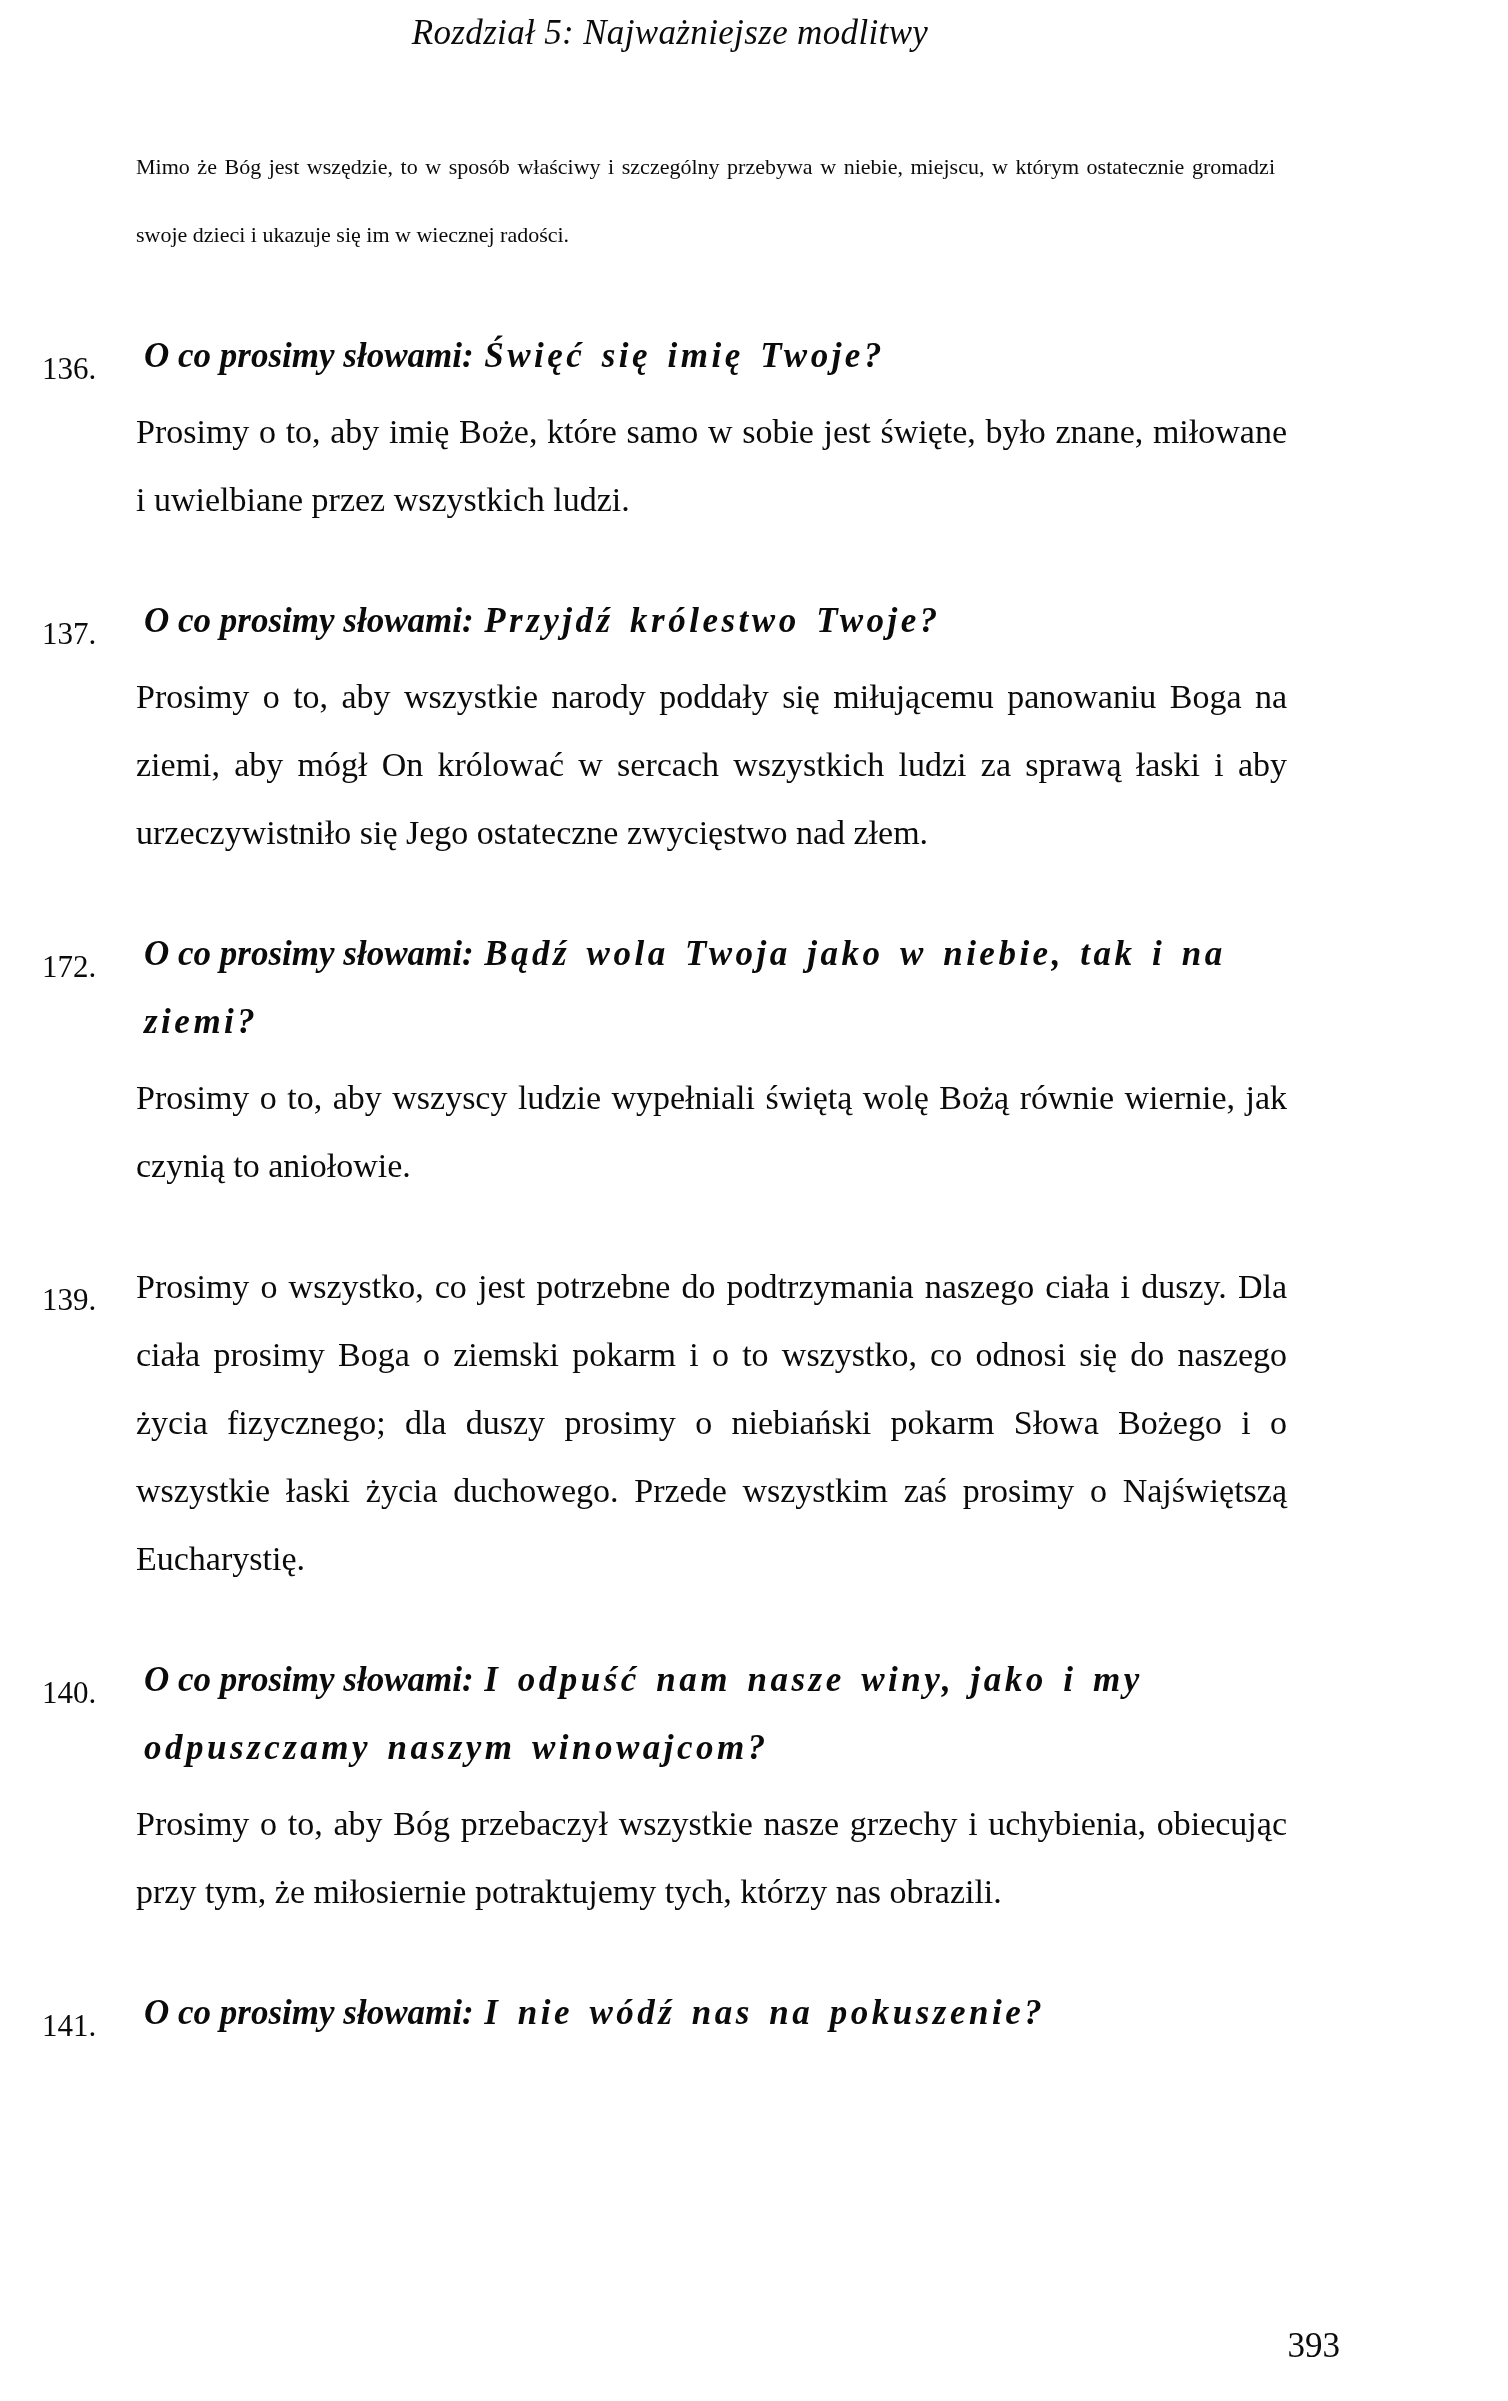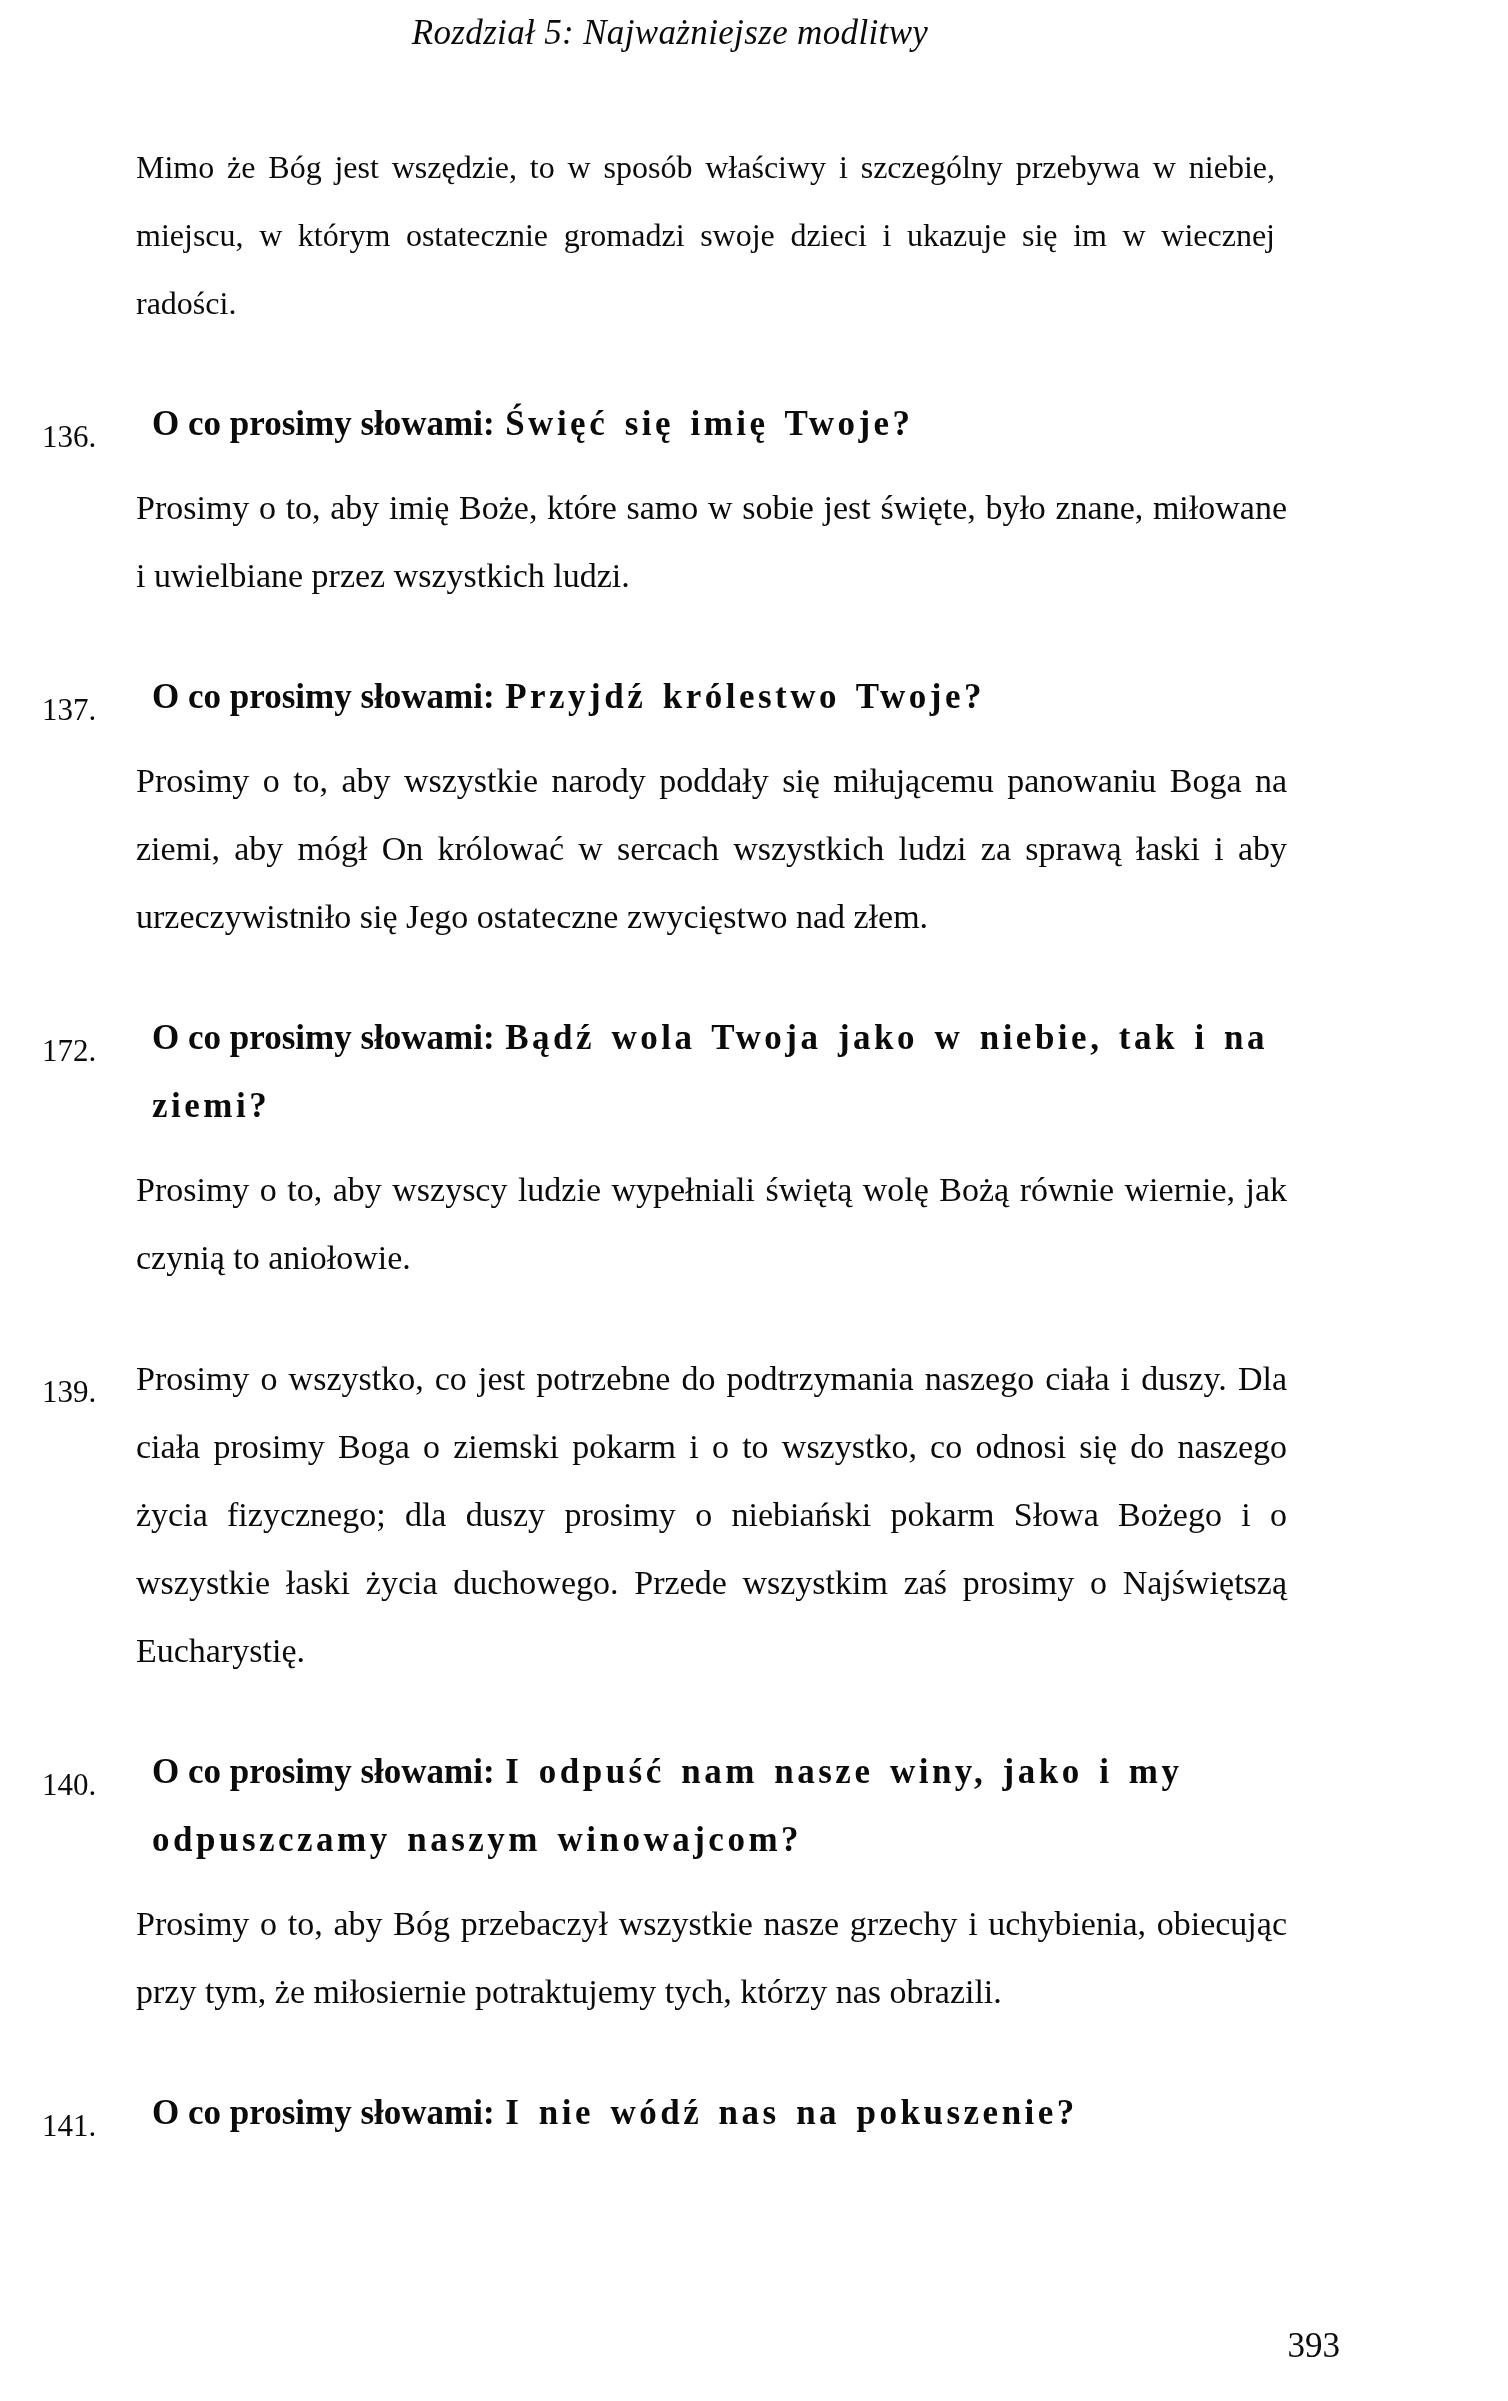--- a/index.html
+++ b/index.html
@@ -19,43 +19,44 @@
     font-size: 35px;
     line-height: 44px;
     letter-spacing: 0.01em;
   }
   .content {
     margin-left: 136px;
     margin-right: 53px;
   }
   .intro {
     margin: 78px 12px 0 0;
-    font-size: 32px;
+    font-size: 22px;
     line-height: 68px;
     text-align: justify;
   }
   .qa {
     position: relative;
     margin: 53px 0 0 0;
   }
   .qnum {
     position: absolute;
     left: -94px;
     top: 13px;
     font-size: 31px;
     line-height: 68px;
     font-weight: 400;
     white-space: nowrap;
     font-family: Liberation Serif, serif;
   }
   .qhead {
-    margin: 16px;
+    margin: 8px;
     font-size: 35px;
     line-height: 68px;
     font-weight: 700;
+    font-style: italic;
   }
   .qhead .prefix { margin-right: 10.6px; }
   .qhead .emph {
     letter-spacing: 0.1em;
     word-spacing: 0.12em;
   }
   .answer {
     margin: 0;
     font-size: 34px;
     line-height: 68px;

